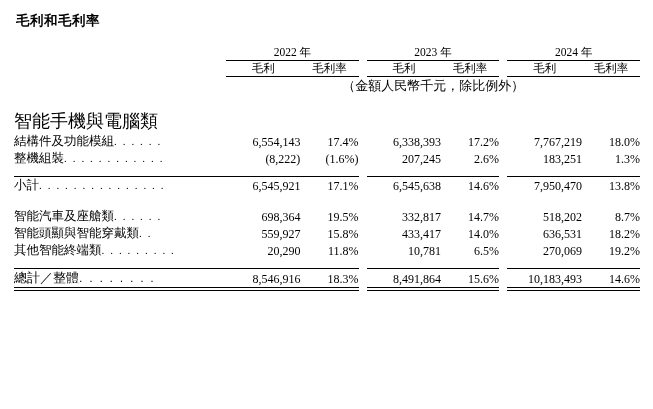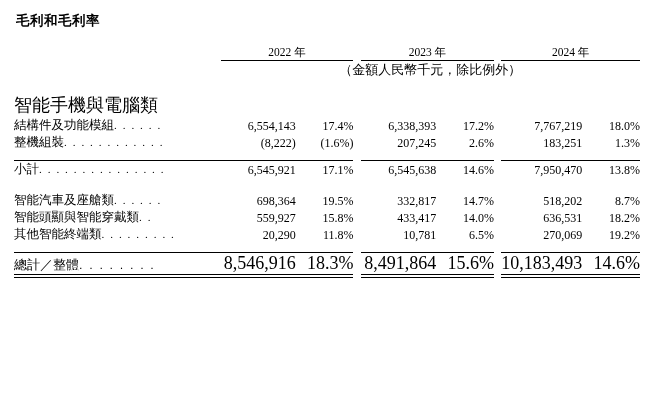--- a/index.html
+++ b/index.html
@@ -103,21 +103,21 @@
   }
   .total-label {
     font-weight: bold;
     font-size: 13px;
     white-space: nowrap;
     font-family: "DejaVu Sans", sans-serif;
   }
   .total-num, .total-pct {
     font-weight: bold;
     text-align: right;
-    font-size: 18px;
+    font-size: 12px;
     padding-right: 2px;
   }
   .dbl-top td {
     border-top: 1px solid #000;
     height: 0; padding: 0; font-size: 0; line-height: 0;
   }
   .totalrow td { padding-top: 4px; padding-bottom: 3px; }
   .dbl-bottom td {
     border-top: 1px solid #000;
     height: 2px; padding: 0; font-size: 0; line-height: 0;
@@ -151,20 +151,31 @@
 
       <tr>
         <td></td>
         <td class="yearhdr" colspan="2">2022 年</td>
         <td></td>
         <td class="yearhdr" colspan="2">2023 年</td>
         <td></td>
         <td class="yearhdr" colspan="2">2024 年</td>
       </tr>
 
+      <tr>
+        <td></td>
+        <td class="subhdr">毛利</td>
+        <td class="subhdr">毛利率</td>
+        <td></td>
+        <td class="subhdr">毛利</td>
+        <td class="subhdr">毛利率</td>
+        <td></td>
+        <td class="subhdr">毛利</td>
+        <td class="subhdr">毛利率</td>
+      </tr>
 
       <tr class="unitrow">
         <td></td>
         <td colspan="8">（金額人民幣千元，除比例外）</td>
       </tr>
 
       <tr class="spacer-row">
           <td colspan="9"></td>
         </tr>
 

